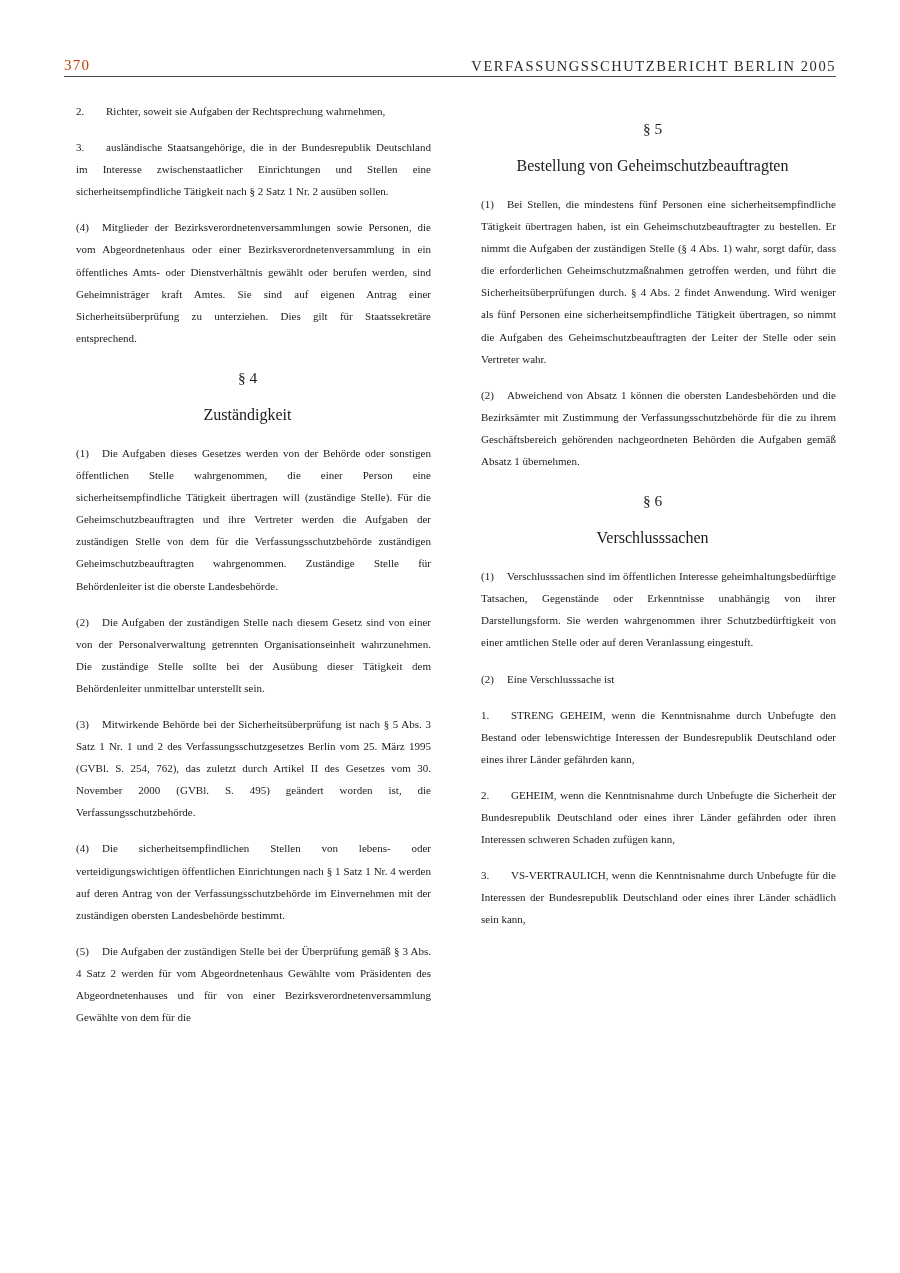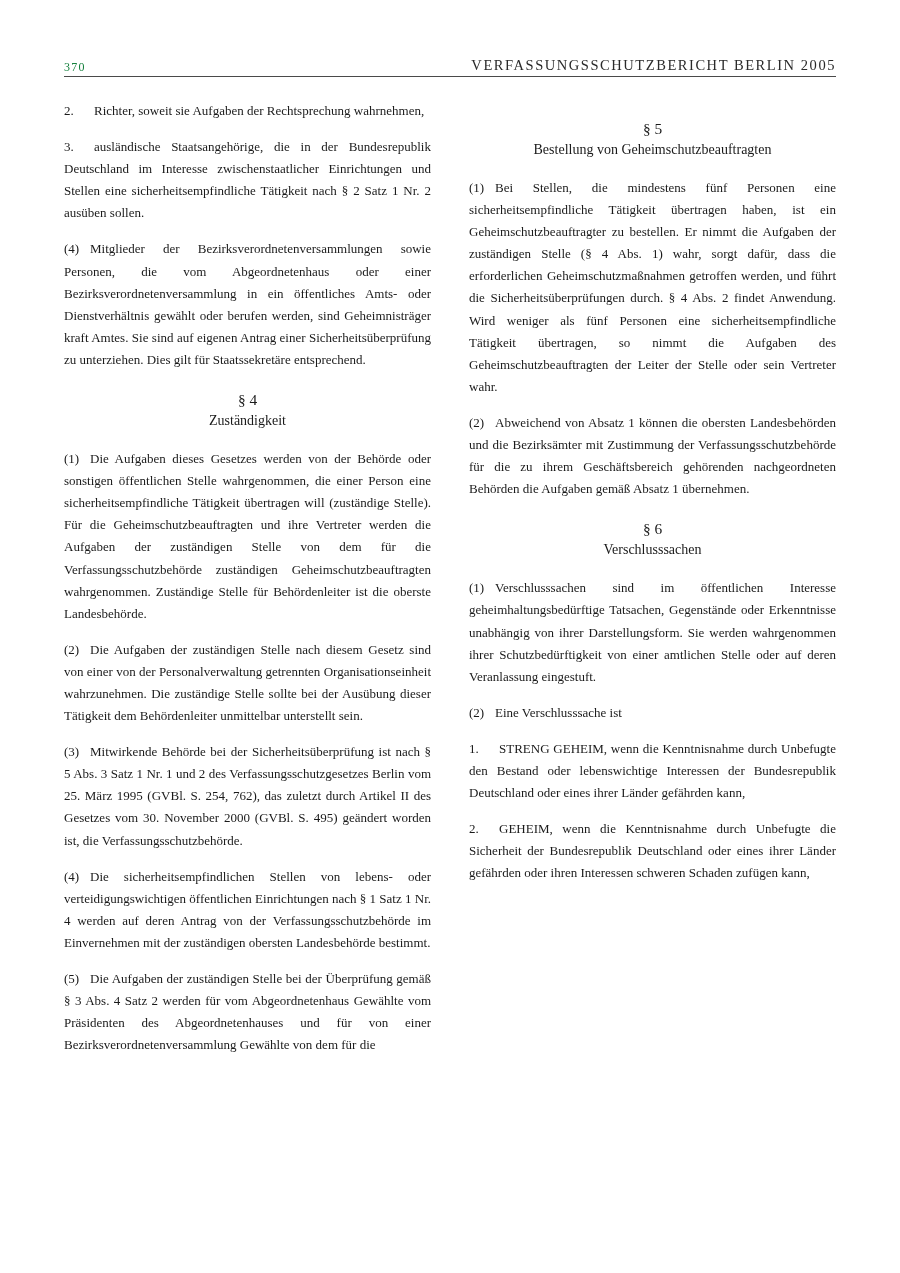--- a/index.html
+++ b/index.html
@@ -28,23 +28,23 @@
     left: 64px;
     top: 58px;
     width: 772px;
     display: flex;
     align-items: flex-end;
     justify-content: space-between;
     border-bottom: 1.3px solid #4a4a4a;
     padding-bottom: 3px;
   }
   .folio {
-    font-size: 12px;
+    font-size: 15px;
     letter-spacing: 1.2px;
-    color: #15803d;
+    color: #c2410c;
     line-height: 1;
   }
   .runtitle {
     font-size: 14.5px;
     letter-spacing: 1.55px;
     color: #2a2a2a;
     line-height: 1;
     white-space: nowrap;
     margin-left: 24px;
   }
@@ -59,47 +59,47 @@
     display: flex;
     gap: 38px;
   }
   .col {
     width: 367px;
     flex: 0 0 367px;
   }
 
   
   .para {
-    font-size: 13px;
+    font-size: 11px;
     line-height: 22.1px;
     text-align: justify;
     text-justify: inter-word;
-    margin: 0 0 14px 0;
+    margin: 0 0 14px 12px;
     hyphens: none;
   }
   
   .para .lead {
     display: inline-block;
     min-width: 30px;
   }
   .para .lead.narrow {
     min-width: 26px;
   }
 
   .secnum {
     font-size: 15.4px;
     line-height: 21px;
     text-align: center;
     margin: 18px 0 0 0;
   }
   .sectitle {
-    font-size: 14px;
+    font-size: 16px;
     line-height: 21px;
     text-align: center;
-    margin: 0 0 17px 0;
+    margin: 16px 0 17px 0;
   }
 </style>
 </head>
 <body>
 
 <div class="page">
 
   <div class="pagehead">
     <div class="folio">370</div>
     <div class="runtitle">VERFASSUNGSSCHUTZBERICHT BERLIN 2005</div>
@@ -122,16 +122,17 @@
         <div class="secnum">§ 5</div>
         <div class="sectitle">Bestellung von Geheimschutzbeauftragten</div>
         <p class="para"><span class="lead narrow">(1) </span><span>Bei Stellen, die mindestens fünf Personen eine sicherheitsempfindliche Tätigkeit übertragen haben, ist ein Geheimschutzbeauftragter zu bestellen. Er nimmt die Aufgaben der zuständigen Stelle (§ 4 Abs. 1) wahr, sorgt dafür, dass die erforderlichen Geheimschutzmaßnahmen getroffen werden, und führt die Sicherheitsüberprüfungen durch. § 4 Abs. 2 findet Anwendung. Wird weniger als fünf Personen eine sicherheitsempfindliche Tätigkeit übertragen, so nimmt die Aufgaben des Geheimschutzbeauftragten der Leiter der Stelle oder sein Vertreter wahr.</span></p>
         <p class="para"><span class="lead narrow">(2) </span><span>Abweichend von Absatz 1 können die obersten Landesbehörden und die Bezirksämter mit Zustimmung der Verfassungsschutzbehörde für die zu ihrem Geschäftsbereich gehörenden nachgeordneten Behörden die Aufgaben gemäß Absatz 1 übernehmen.</span></p>
         <div class="secnum">§ 6</div>
         <div class="sectitle">Verschlusssachen</div>
         <p class="para"><span class="lead narrow">(1) </span><span>Verschlusssachen sind im öffentlichen Interesse geheimhaltungsbedürftige Tatsachen, Gegenstände oder Erkenntnisse unabhängig von ihrer Darstellungsform. Sie werden wahrgenommen ihrer Schutzbedürftigkeit von einer amtlichen Stelle oder auf deren Veranlassung eingestuft.</span></p>
         <p class="para"><span class="lead narrow">(2) </span><span>Eine Verschlusssache ist</span></p>
         <p class="para"><span class="lead">1.</span><span>STRENG GEHEIM, wenn die Kenntnisnahme durch Unbefugte den Bestand oder lebenswichtige Interessen der Bundesrepublik Deutschland oder eines ihrer Länder gefährden kann,</span></p>
         <p class="para"><span class="lead">2.</span><span>GEHEIM, wenn die Kenntnisnahme durch Unbefugte die Sicherheit der Bundesrepublik Deutschland oder eines ihrer Länder gefährden oder ihren Interessen schweren Schaden zufügen kann,</span></p>
+        <p class="para"><span class="lead">3.</span><span>VS-VERTRAULICH, wenn die Kenntnisnahme durch Unbefugte für die Interessen der Bundesrepublik Deutschland oder eines ihrer Länder schädlich sein kann,</span></p>
       </div>
   </div>
 
 </div>
 
 </body></html>

